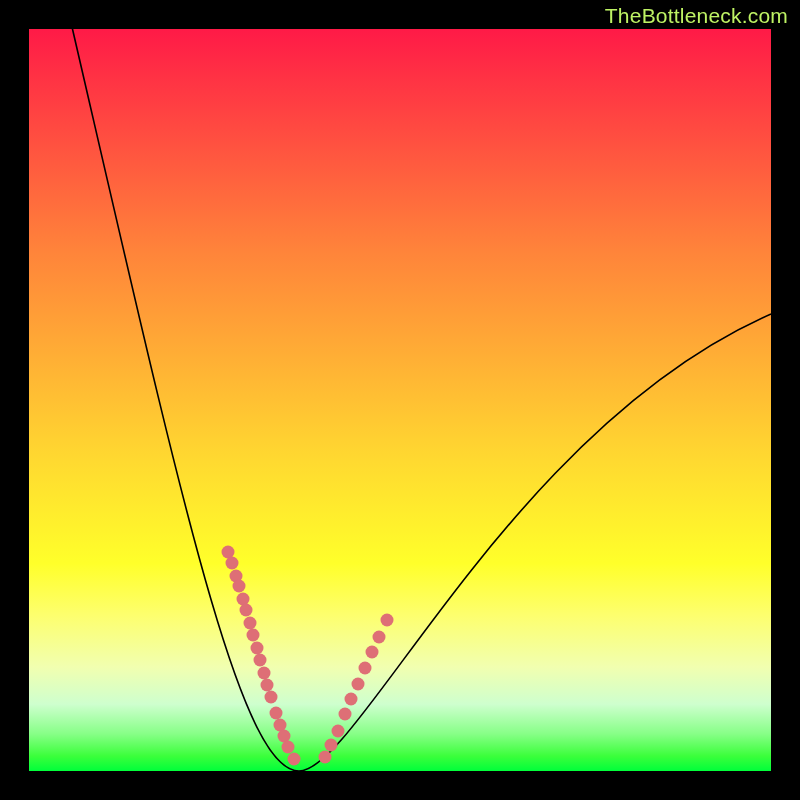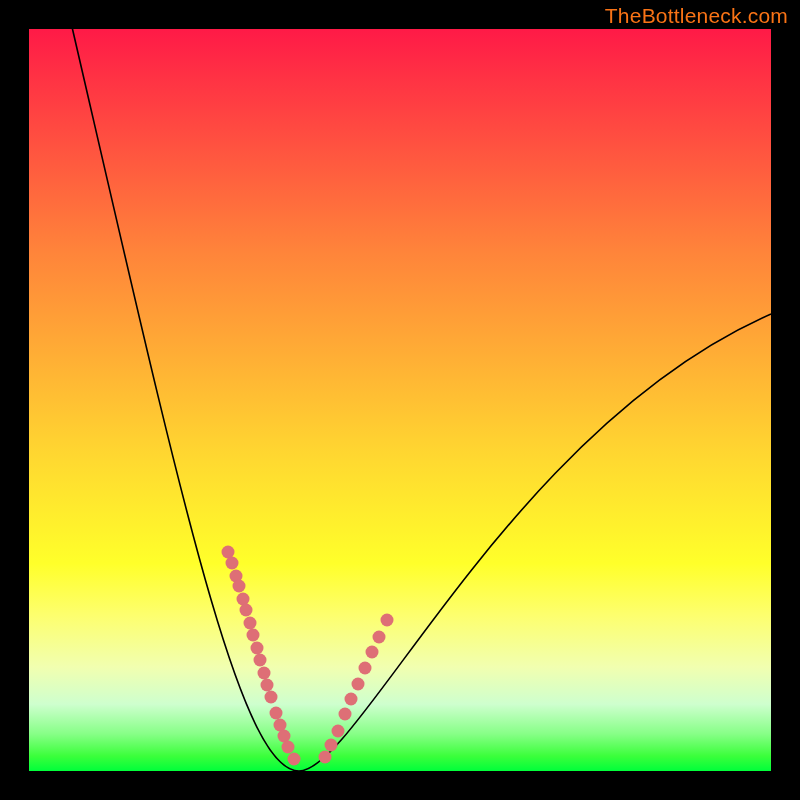--- a/index.html
+++ b/index.html
@@ -36,21 +36,21 @@
       #ceffce 91%,
       #87ff87 95%,
       #3bff3b 98%,
       #00ff3a 100%
     );
   }
   .watermark {
     position: absolute;
     top: 4px;
     right: 12px;
-    color: #f97316;
+    color: #bef264;
     font-size: 21px;
     font-weight: 500;
     letter-spacing: 0.2px;
   }
   svg.curve {
     position: absolute;
     left: 0; top: 0;
     width: 742px;
     height: 742px;
     overflow: visible;

